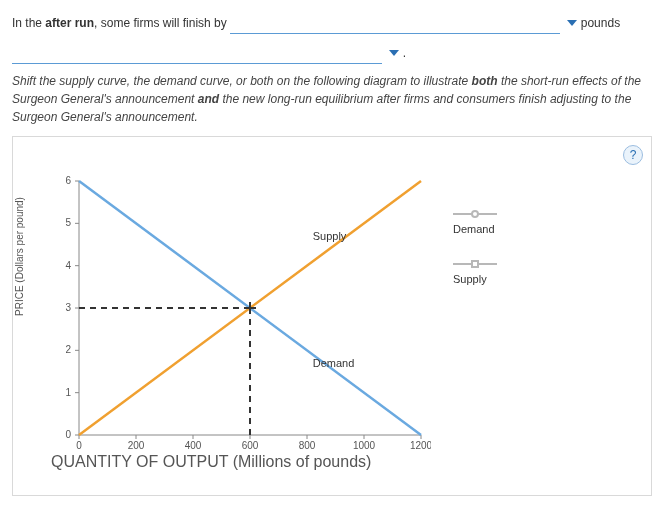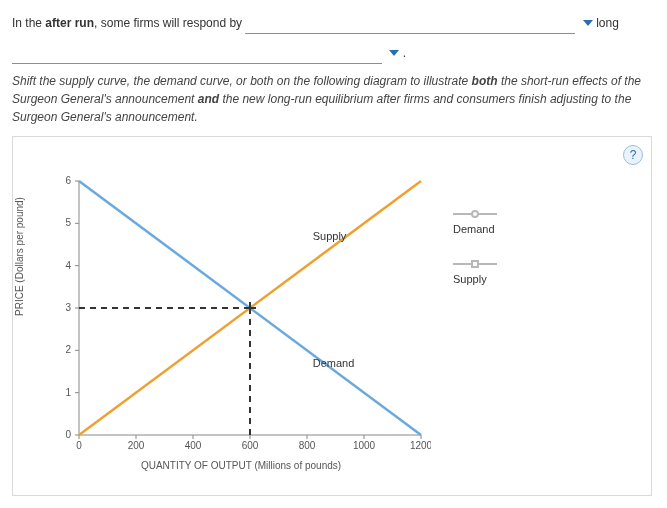--- a/index.html
+++ b/index.html
@@ -70,22 +70,21 @@
     transform: translateY(-50%) rotate(-90deg);
     transform-origin: left center;
     font-size: 10px;
     color: #555;
     white-space: nowrap;
   }
   .x-label {
     position: absolute;
     left: 0; right: 0;
     bottom: -6px;
-    text-align: center;
-    font-size: 10px;
+    font-size: 16px;
     color: #555;
   }
   .legend {
     position: absolute;
     left: 440px;
     top: 70px;
     font-size: 11px;
     color: #333;
   }
   .legend-item {
@@ -113,28 +112,28 @@
     border: 2px solid #b8b8b8;
   }
   .legend-marker.circle { border-radius: 50%; }
   .axis-tick { font-size: 10px; fill: #555; }
   .curve-label { font-size: 11px; fill: #333; }
 </style>
 </head>
 <body>
 
 <div class="sentence-row">
-  <span>In the </span><b>after run</b><span>, some firms will respond by </span>
+  <span>In the </span><b>after run</b><span>, some firms will finish by </span>
   <span class="blank long"></span>
   <span class="dd-caret">
     <svg width="10" height="8">
         <polygon points="0,0 10,0 5,6" fill="#2a6fb3"></polygon>
       </svg>
   </span>
-  <span> long</span>
+  <span> pounds</span>
 </div>
 <div class="sentence-row">
   <span class="blank longer"></span>
   <span class="dd-caret">
     <svg width="10" height="8">
         <polygon points="0,0 10,0 5,6" fill="#2a6fb3"></polygon>
       </svg>
   </span>
   <span> .</span>
 </div>

